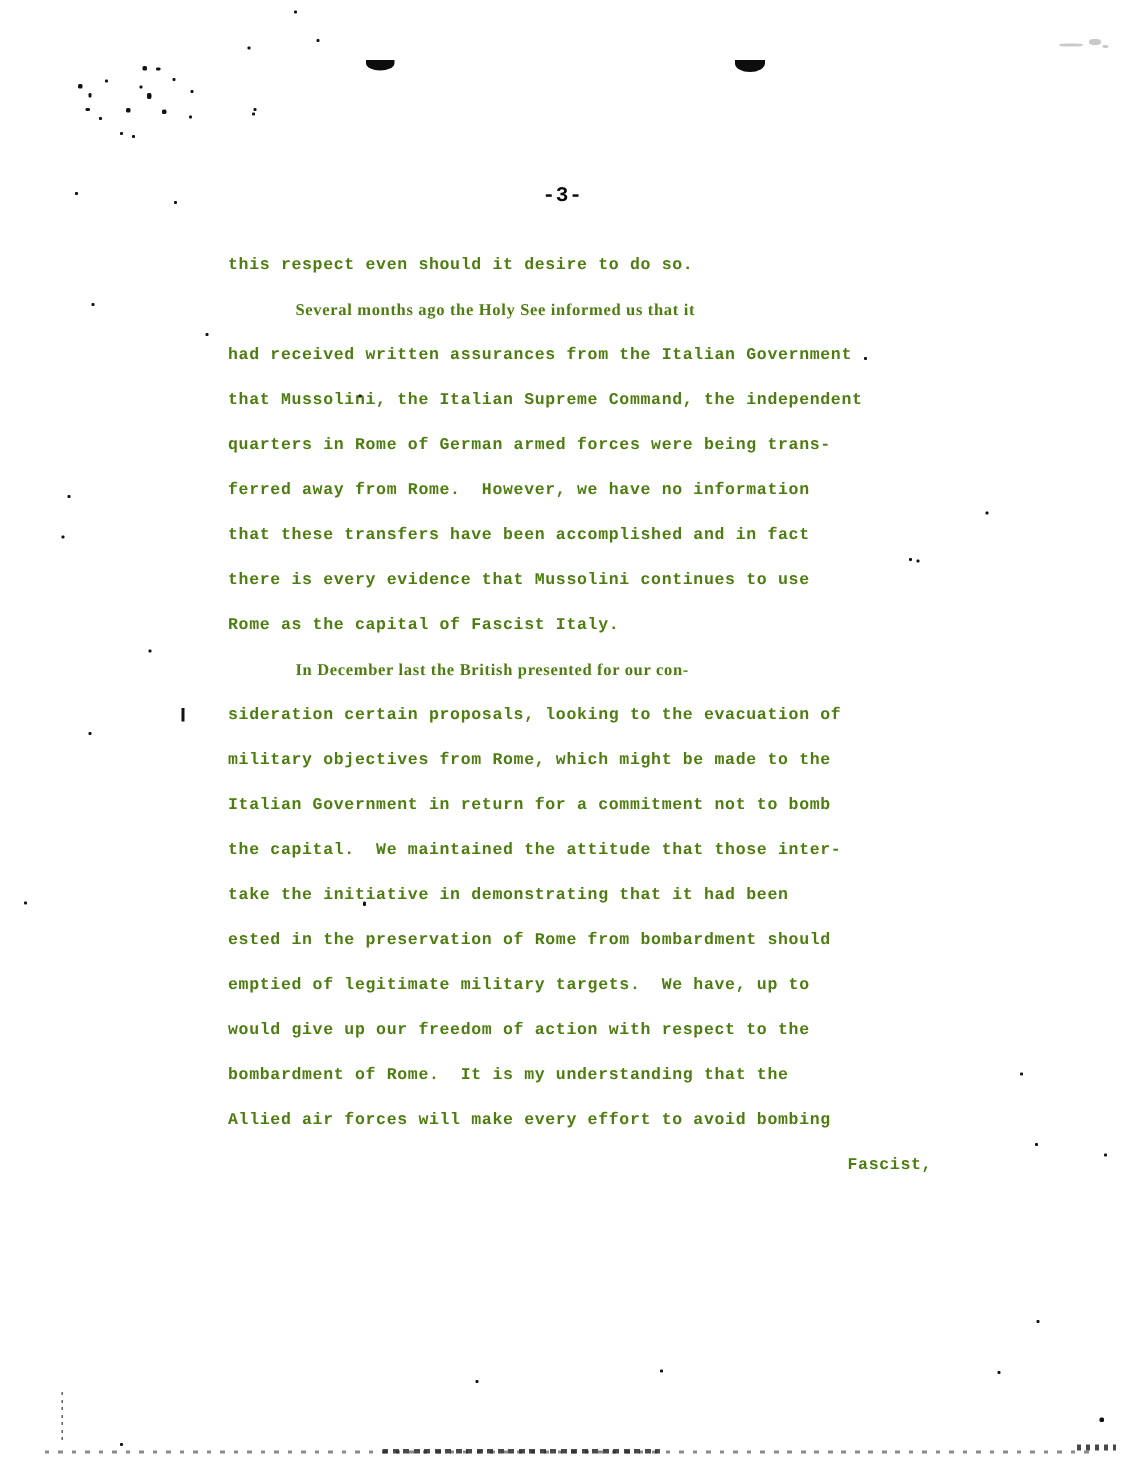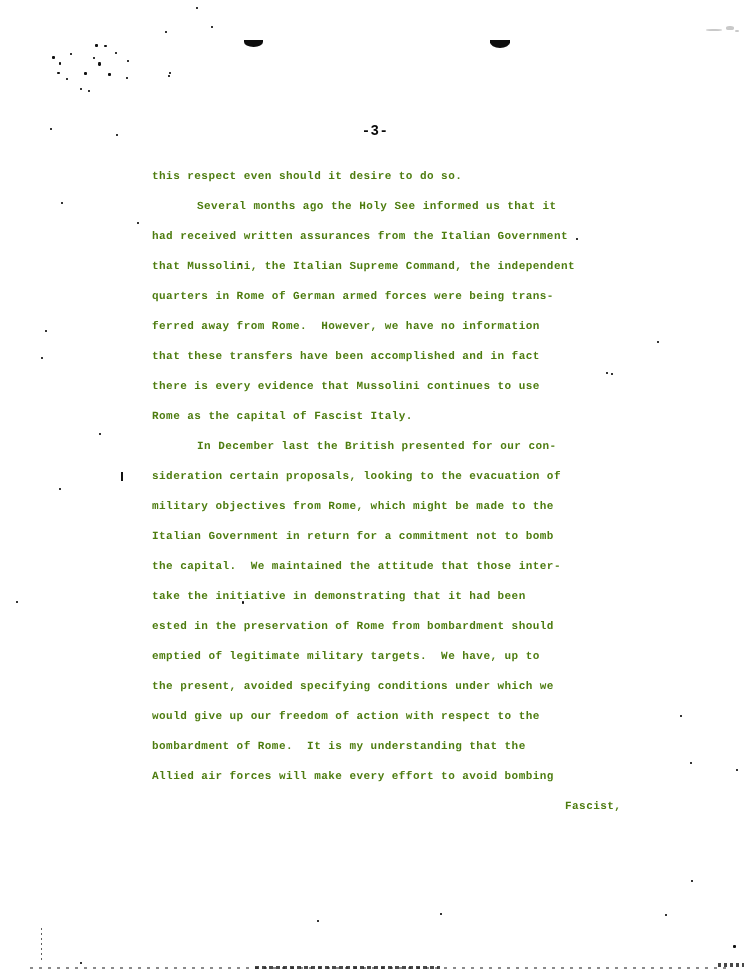--- a/index.html
+++ b/index.html
@@ -39,21 +39,21 @@
   .line {
     height: 30px;
     line-height: 30px;
     font-size: 11px;
     letter-spacing: 0.45px;
     color: #4d7c0f;
     white-space: pre;
     font-weight: 700;
     text-rendering: geometricPrecision;
   }
-  .line.indent   { padding-left: 45px; }
+  .line.indent   { padding-left: 45px; font-family: Liberation Serif, serif; }
   .line.closing  { padding-left: 413px; }
 
   
   .speck {
     position: absolute;
     background: #111;
     border-radius: 35%;
   }
   .crescent {
     position: absolute;
@@ -130,21 +130,20 @@
       <div class="line">there is every evidence that Mussolini continues to use</div>
       <div class="line">Rome as the capital of Fascist Italy.</div>
       <div class="line indent">In December last the British presented for our con-</div>
       <div class="line">sideration certain proposals, looking to the evacuation of</div>
       <div class="line">military objectives from Rome, which might be made to the</div>
       <div class="line">Italian Government in return for a commitment not to bomb</div>
       <div class="line">the capital.  We maintained the attitude that those inter-</div>
       <div class="line">take the initiative in demonstrating that it had been</div>
       <div class="line">ested in the preservation of Rome from bombardment should</div>
       <div class="line">emptied of legitimate military targets.  We have, up to</div>
-      <div class="line">the present, avoided specifying conditions under which we</div>
       <div class="line">would give up our freedom of action with respect to the</div>
       <div class="line">bombardment of Rome.  It is my understanding that the</div>
       <div class="line">Allied air forces will make every effort to avoid bombing</div>
       <div class="line closing">Fascist,</div>
     </div>
 
   <div id="artifact-layer">
       <div class="speck" style="left: 52px; top: 56px; width: 3px; height: 3px;"></div>
       <div class="speck" style="left: 59px; top: 62px; width: 2px; height: 3px;"></div>
       <div class="speck" style="left: 70px; top: 53px; width: 2px; height: 2px;"></div>

